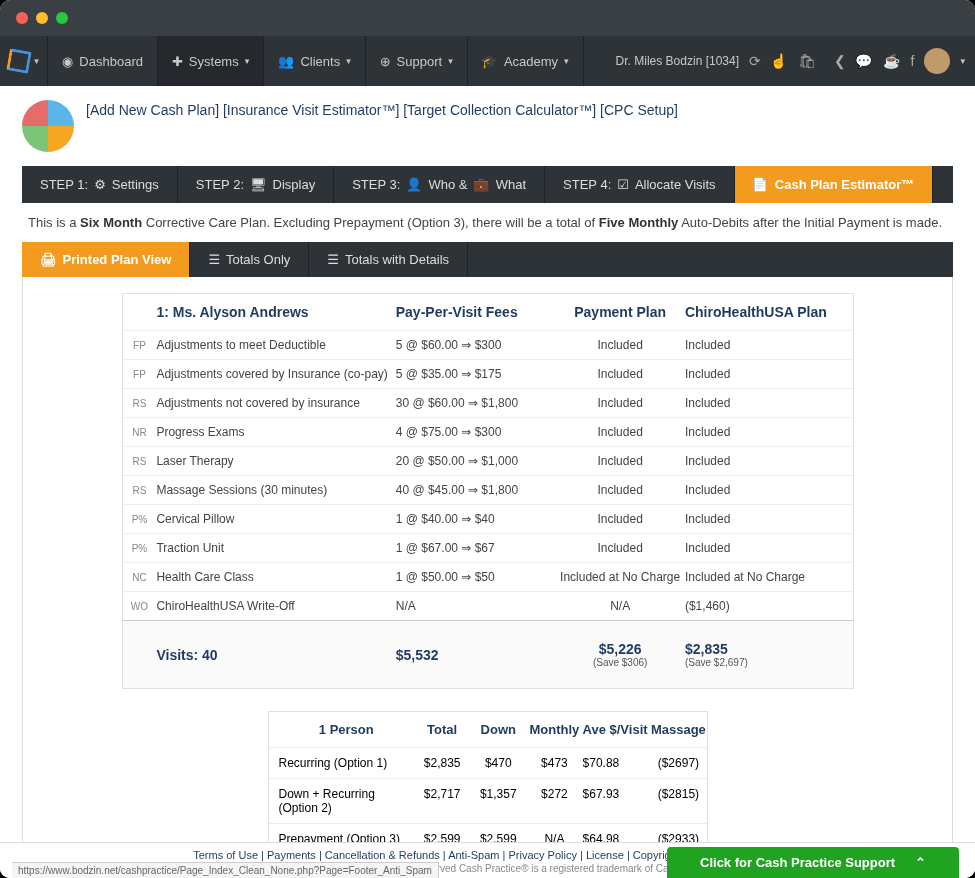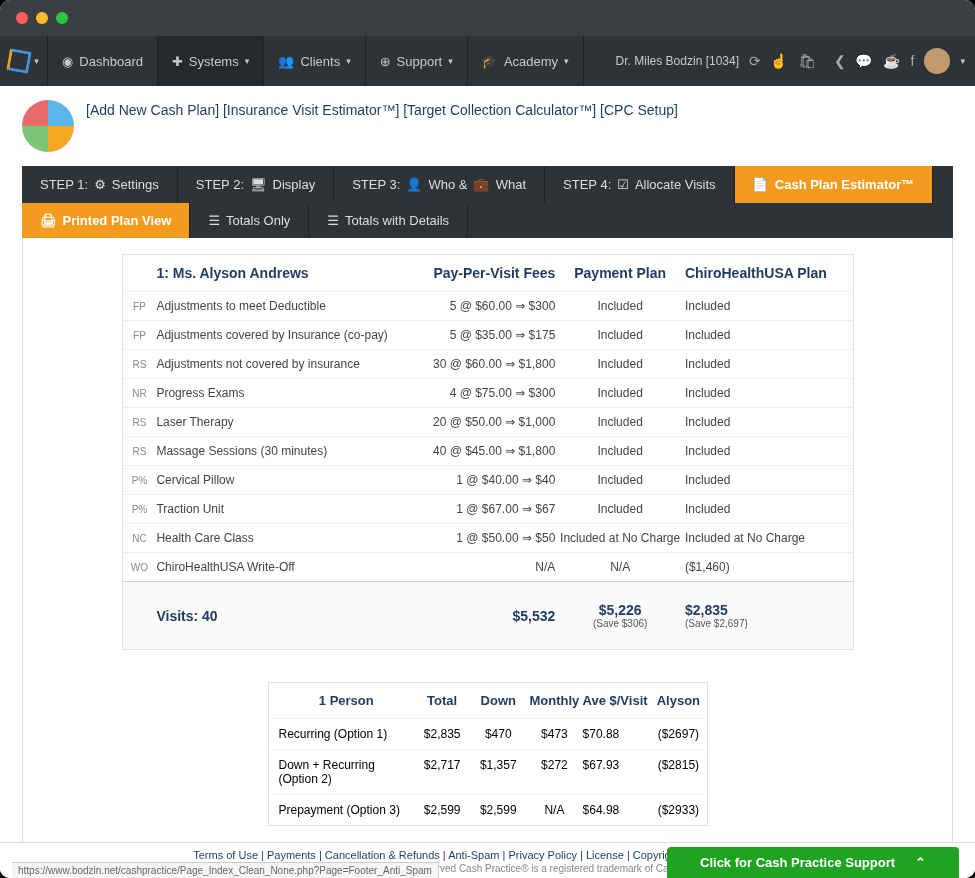--- a/index.html
+++ b/index.html
@@ -32,27 +32,27 @@
 .summary{padding:12px 6px;font-size:13px;color:#444}
 .summary b{color:#333}
 .view-tabs{display:flex;background:#2e3338;font-size:13px}
 .view-tab{padding:10px 18px;color:#ddd;cursor:pointer;display:flex;align-items:center;gap:6px;border-right:1px solid #1e2226}
 .view-tab.active{background:#f29b1f;color:#fff;font-weight:600}
 .content{padding:16px 0 0;border:1px solid #ddd;border-top:none}
 .fee-table{width:732px;margin:0 auto;font-size:12px;color:#444;border:1px solid #e0e0e0}
 .fee-table .hdr{display:flex;padding:10px 0;font-size:14px;font-weight:700;color:#1e3a5f}
 .col-code{width:34px;text-align:center;font-size:10px;color:#888}
 .col-desc{width:240px}
-.col-fee{width:160px;text-align:right}
+.col-fee{width:160px;text-align:left}
 .col-pp{width:130px;text-align:center}
 .col-chu{width:168px;text-align:left}
 .fee-row{display:flex;align-items:center;padding:7px 0;border-top:1px solid #eee}
 .fee-row.total{font-weight:700;color:#1e3a5f;font-size:14px;padding:20px 0;background:#fafafa;border-top:1px solid #ccc}
 .fee-row.total .sub{font-weight:400;font-size:10px;color:#555;display:block}
-.opt-table{width:440px;margin:32px auto 0;border:1px solid #e0e0e0;font-size:12px}
+.opt-table{width:440px;margin:22px auto 0;border:1px solid #e0e0e0;font-size:12px}
 .opt-hdr{display:flex;font-weight:700;color:#1e3a5f;font-size:13px;padding:10px 0}
 .opt-row{display:flex;padding:8px 0;border-top:1px solid #eee}
 .oc1{width:150px;padding-left:10px}
 .oc{width:58px;text-align:center}
 .ocw{width:70px;text-align:left}
 .action-btns{display:flex;justify-content:center;gap:10px;margin:18px 0 14px}
 .btn{background:#555;color:#fff;border:none;padding:9px 16px;font-size:13px;border-radius:3px;cursor:pointer;display:flex;align-items:center;gap:6px}
 .footer{position:absolute;bottom:0;left:0;right:0;background:#fff;border-top:1px solid #ddd;font-size:11px;padding:6px 22px 4px;text-align:center}
 .footer .links{color:#1e3a5f}
 .footer .links span{cursor:pointer}
@@ -150,20 +150,23 @@
           <span class="ico">☑</span>
           <span>Allocate Visits</span>
         </div>
       <div class="step-tab estimator">
           <span class="ico">📄</span>
           <span>Cash Plan Estimator™</span>
         </div>
       <div class="flex"></div>
     </div>
 
+    <div class="summary">
+      <span>This is a </span><b>Six Month</b><span> Corrective Care Plan. Excluding Prepayment (Option 3), there will be a total of </span><b>Five Monthly</b><span> Auto-Debits after the Initial Payment is made.</span>
+    </div>
 
     <div class="view-tabs">
       <div class="view-tab active">
           <span class="ico">🖨</span>
           <span>Printed Plan View</span>
         </div>
       <div class="view-tab">
           <span class="ico">☰</span>
           <span>Totals Only</span>
         </div>
@@ -264,21 +267,21 @@
         </div>
       </div>
 
       <div class="opt-table">
         <div class="opt-hdr">
           <div class="oc1" style="text-align:center">1 Person</div>
           <div class="oc">Total</div>
           <div class="oc">Down</div>
           <div class="oc">Monthly</div>
           <div class="ocw">Ave $/Visit</div>
-          <div class="oc">Alyson</div>
+          <div class="oc">Massage</div>
         </div>
         <div id="opt-rows">
             <div class="opt-row">
               <div class="oc1">Recurring (Option 1)</div>
               <div class="oc">$2,835</div>
               <div class="oc">$470</div>
               <div class="oc">$473</div>
               <div class="ocw">$70.88</div>
               <div class="oc">($2697)</div>
             </div>

